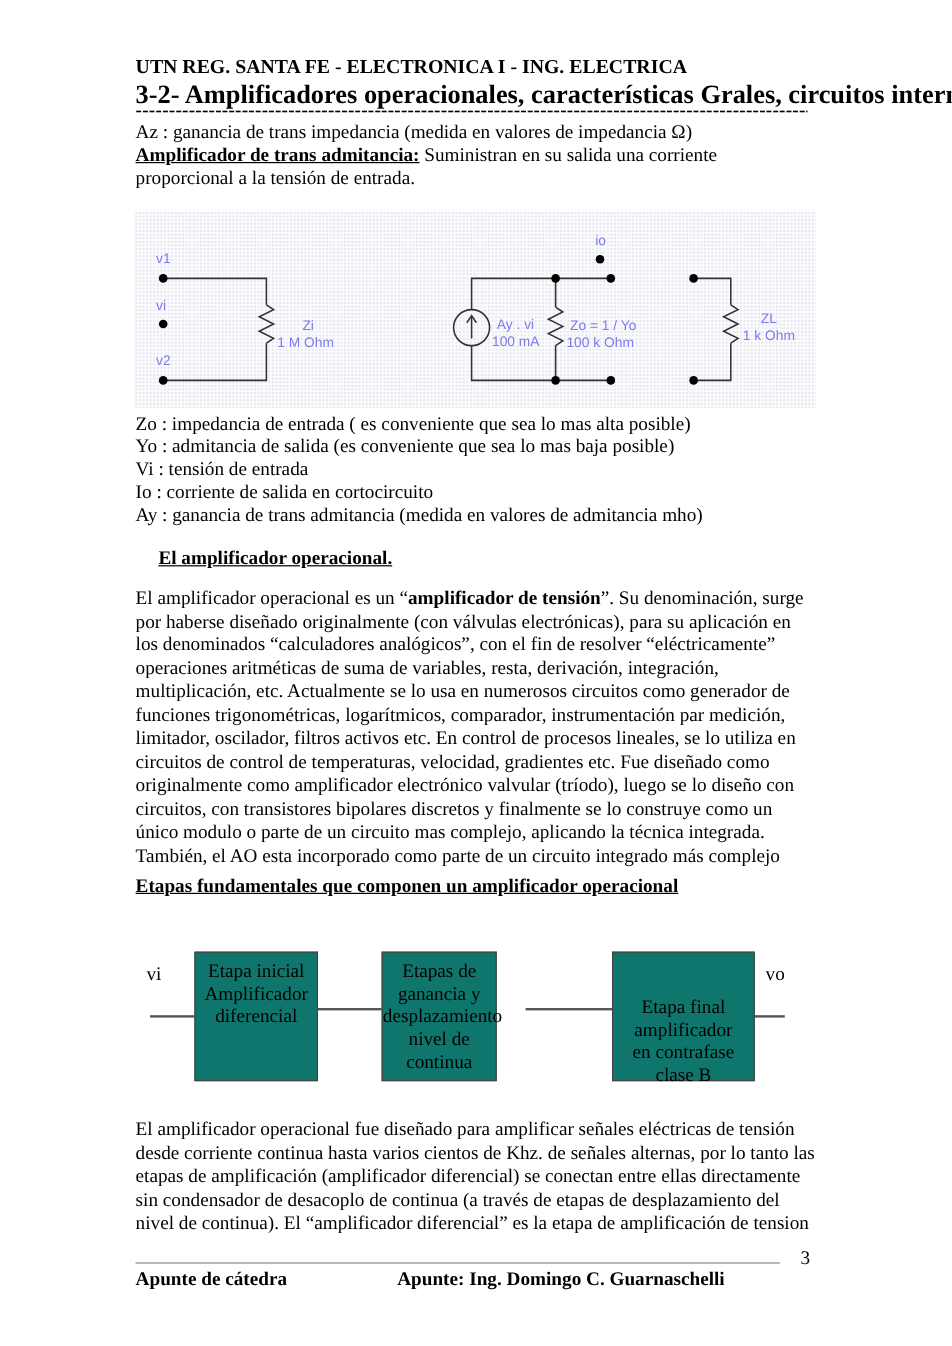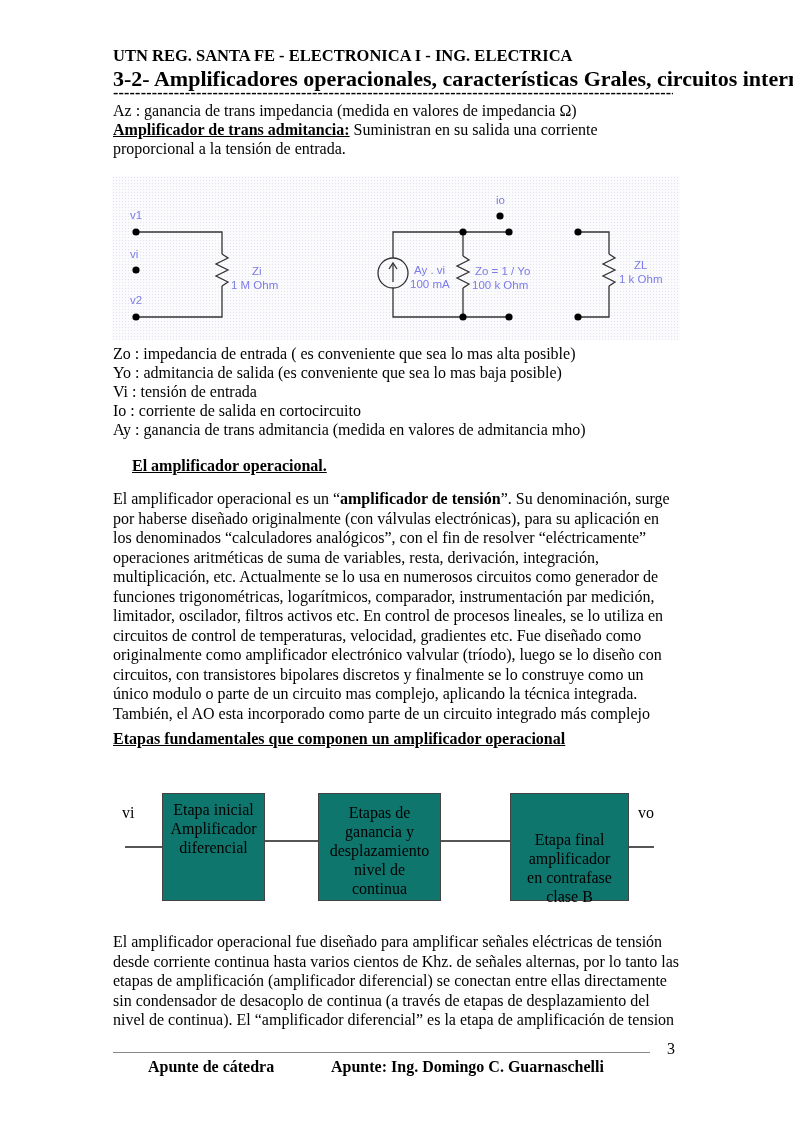--- a/index.html
+++ b/index.html
@@ -122,21 +122,21 @@
   <div class="wire" style="left:12px; top:56px; width:37px;"></div>
   <div class="wire" style="left:151px; top:50px; width:54px;"></div>
   <div class="wire" style="left:325px; top:50px; width:72px;"></div>
   <div class="wire" style="left:505px; top:56px; width:36px;"></div>
 
   <div class="block" style="left:49px; top:3px; width:103px; height:108px; padding-top:6px;">
     <span>Etapa inicial</span>
     <span>Amplificador</span>
     <span>diferencial</span>
   </div>
-  <div class="block" style="left:205px; top:3px; width:123px; height:108px; padding-top:6px;justify-content:center;">
+  <div class="block" style="left:205px; top:3px; width:96px; height:108px; padding-top:6px;">
     <span>Etapas de</span>
     <span>ganancia y</span>
     <span>desplazamiento</span>
     <span>nivel de</span>
     <span>continua</span>
   </div>
   <div class="block" style="left:397px; top:3px; width:119px; height:108px; padding-top:36px;">
     <span>Etapa final</span>
     <span>amplificador</span>
     <span>en contrafase</span>
@@ -147,14 +147,14 @@
 <div class="abs para" style="top:932px;">
   <p>El amplificador operacional fue diseñado para amplificar señales eléctricas de tensión</p>
   <p>desde corriente continua hasta varios cientos de Khz. de señales alternas, por lo tanto las</p>
   <p>etapas de amplificación (amplificador diferencial) se conectan entre ellas directamente</p>
   <p>sin condensador de desacoplo de continua (a través de etapas de desplazamiento del</p>
   <p>nivel de continua). El “amplificador diferencial” es la etapa de amplificación de tension</p>
 </div>
 
 <div class="abs pagenum">3</div>
 <div class="abs footline"></div>
-<div class="abs footer" style="left:113px;margin-left:35px;">Apunte de cátedra</div>
+<div class="abs footer" style="left:113px;">Apunte de cátedra</div>
 <div class="abs footer" style="left:331px;">Apunte: Ing. Domingo C. Guarnaschelli</div>
 
 </body></html>

